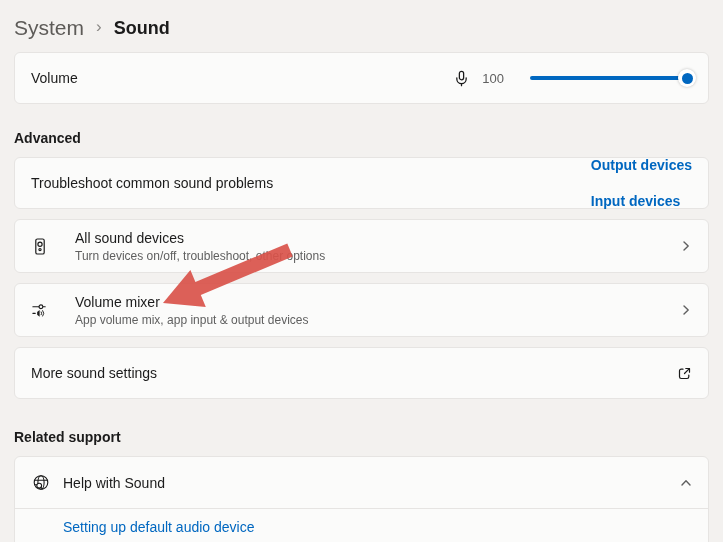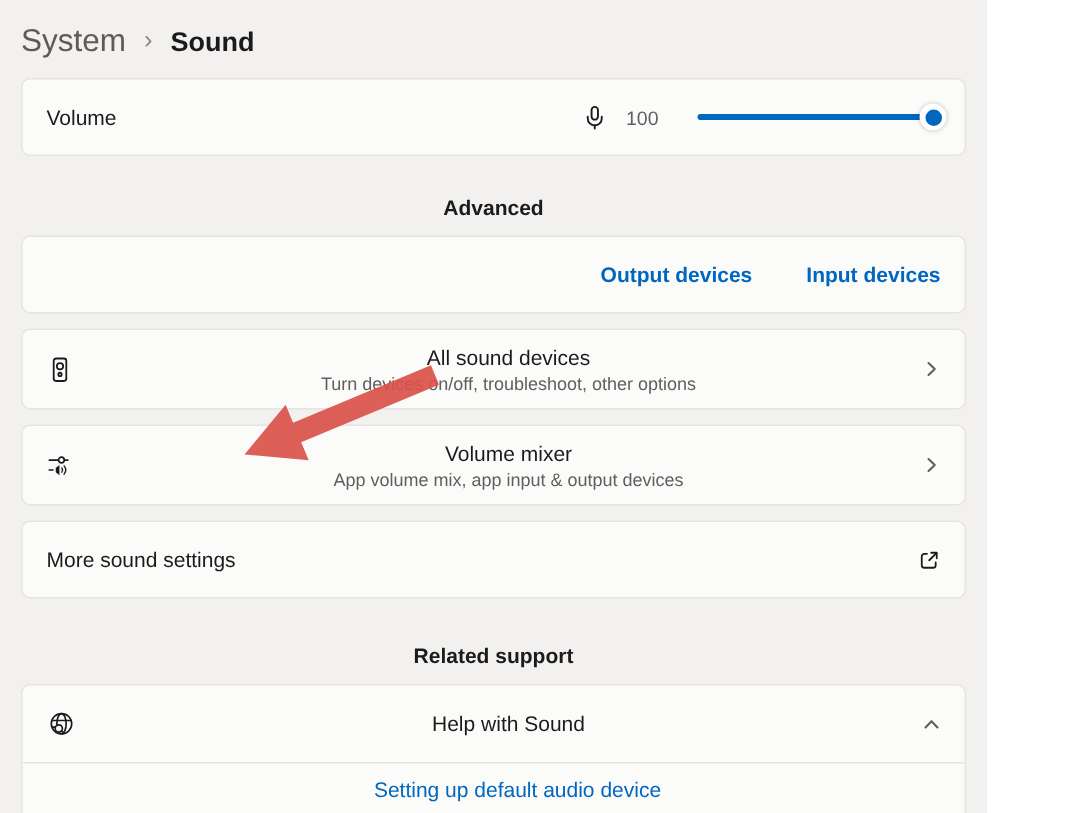--- a/index.html
+++ b/index.html
@@ -9,25 +9,24 @@
     --text2:#5f5f5f;
     --card:#fbfbfa;
     --border:#e6e4e2;
     --page:#f3f1ef;
   }
   *{box-sizing:border-box;margin:0;padding:0;}
   html,body{background:#fff;}
   body{font-family:"Liberation Sans", sans-serif;}
   .page{
     position:relative;
-    width:658px;height:542px;
+    width:723px;height:542px;
     background:var(--page);
     overflow:hidden;
     padding:10px 14px 0 14px;
-    text-align:center;
   }
   
   .breadcrumb{display:flex;align-items:center;gap:12px;height:36px;margin-bottom:6px;}
   .crumb-root{font-size:21px;color:#5d5b58;}
   .crumb-sep{font-size:17px;color:#8a8885;transform:translateY(-1px);}
   .crumb-page{font-size:18px;font-weight:700;color:var(--text);}
   
   .card{
     background:var(--card);
     border:1px solid var(--border);
@@ -52,21 +51,21 @@
   .slider{position:relative;width:162px;height:18px;display:flex;align-items:center;}
   .slider-track{width:100%;height:4px;border-radius:2px;background:var(--accent);}
   .slider-thumb{
     position:absolute;right:-4px;top:50%;transform:translateY(-50%);
     width:18px;height:18px;border-radius:50%;background:#fff;
     box-shadow:0 0 3px rgba(0,0,0,.25);
     display:flex;align-items:center;justify-content:center;
   }
   .slider-thumb::after{content:"";width:11px;height:11px;border-radius:50%;background:var(--accent);}
   
-  .links{display:flex;gap:36px;margin-left:auto;}
+  .links{display:flex;gap:20px;margin-left:auto;flex-direction:column;}
   .link{font-size:14px;font-weight:700;color:var(--accent);text-decoration:none;cursor:pointer;}
   
   .help-card{
     background:var(--card);
     border:1px solid var(--border);
     border-radius:6px;
     overflow:hidden;
   }
   .help-head{display:flex;align-items:center;height:51px;padding:0 16px;}
   .help-body{border-top:1px solid var(--border);padding:9px 16px 14px 48px;}
@@ -100,20 +99,21 @@
         <div class="slider-thumb"></div>
       </div>
     </div>
   </div>
 
   <div class="spacer-lg"></div>
   <div class="section-label">Advanced</div>
   <div class="spacer-md"></div>
 
   <div class="card row-h52">
+    <span class="row-title">Troubleshoot common sound problems</span>
     <div class="links">
       <a class="link">Output devices</a>
       <a class="link">Input devices</a>
     </div>
   </div>
 
   <div class="gap10"></div>
 
   <div class="card row-h54">
     <span class="icon-cell">

